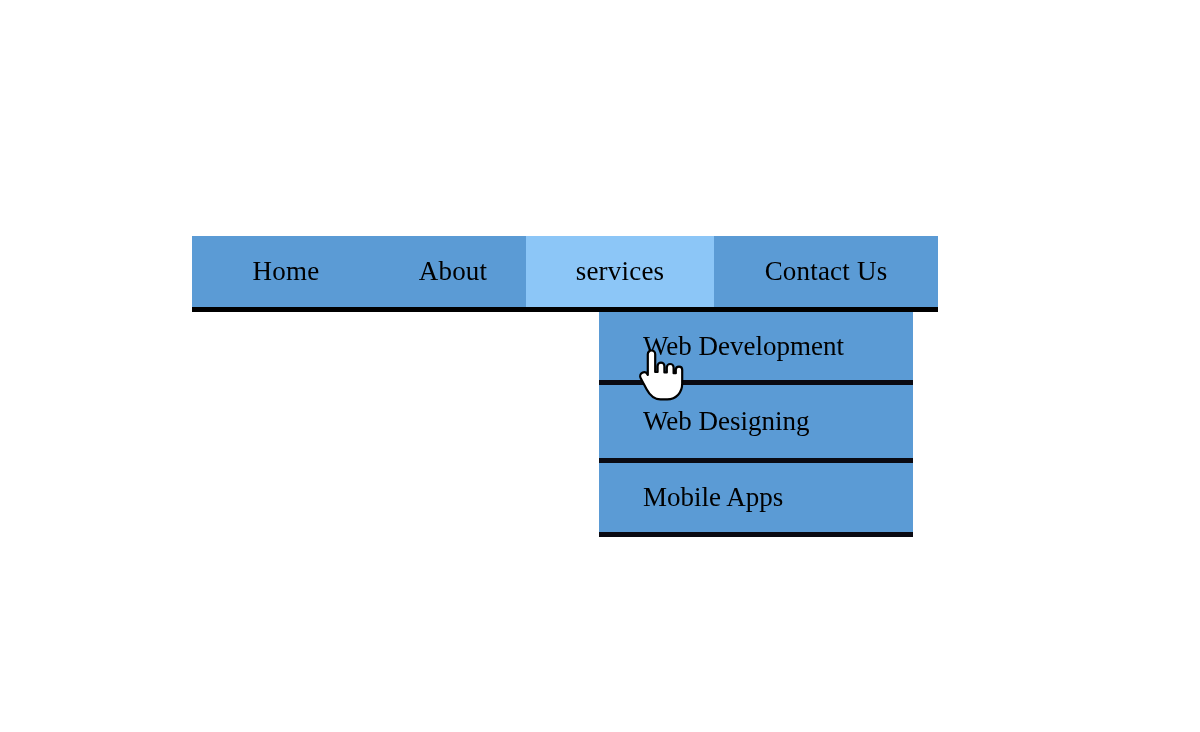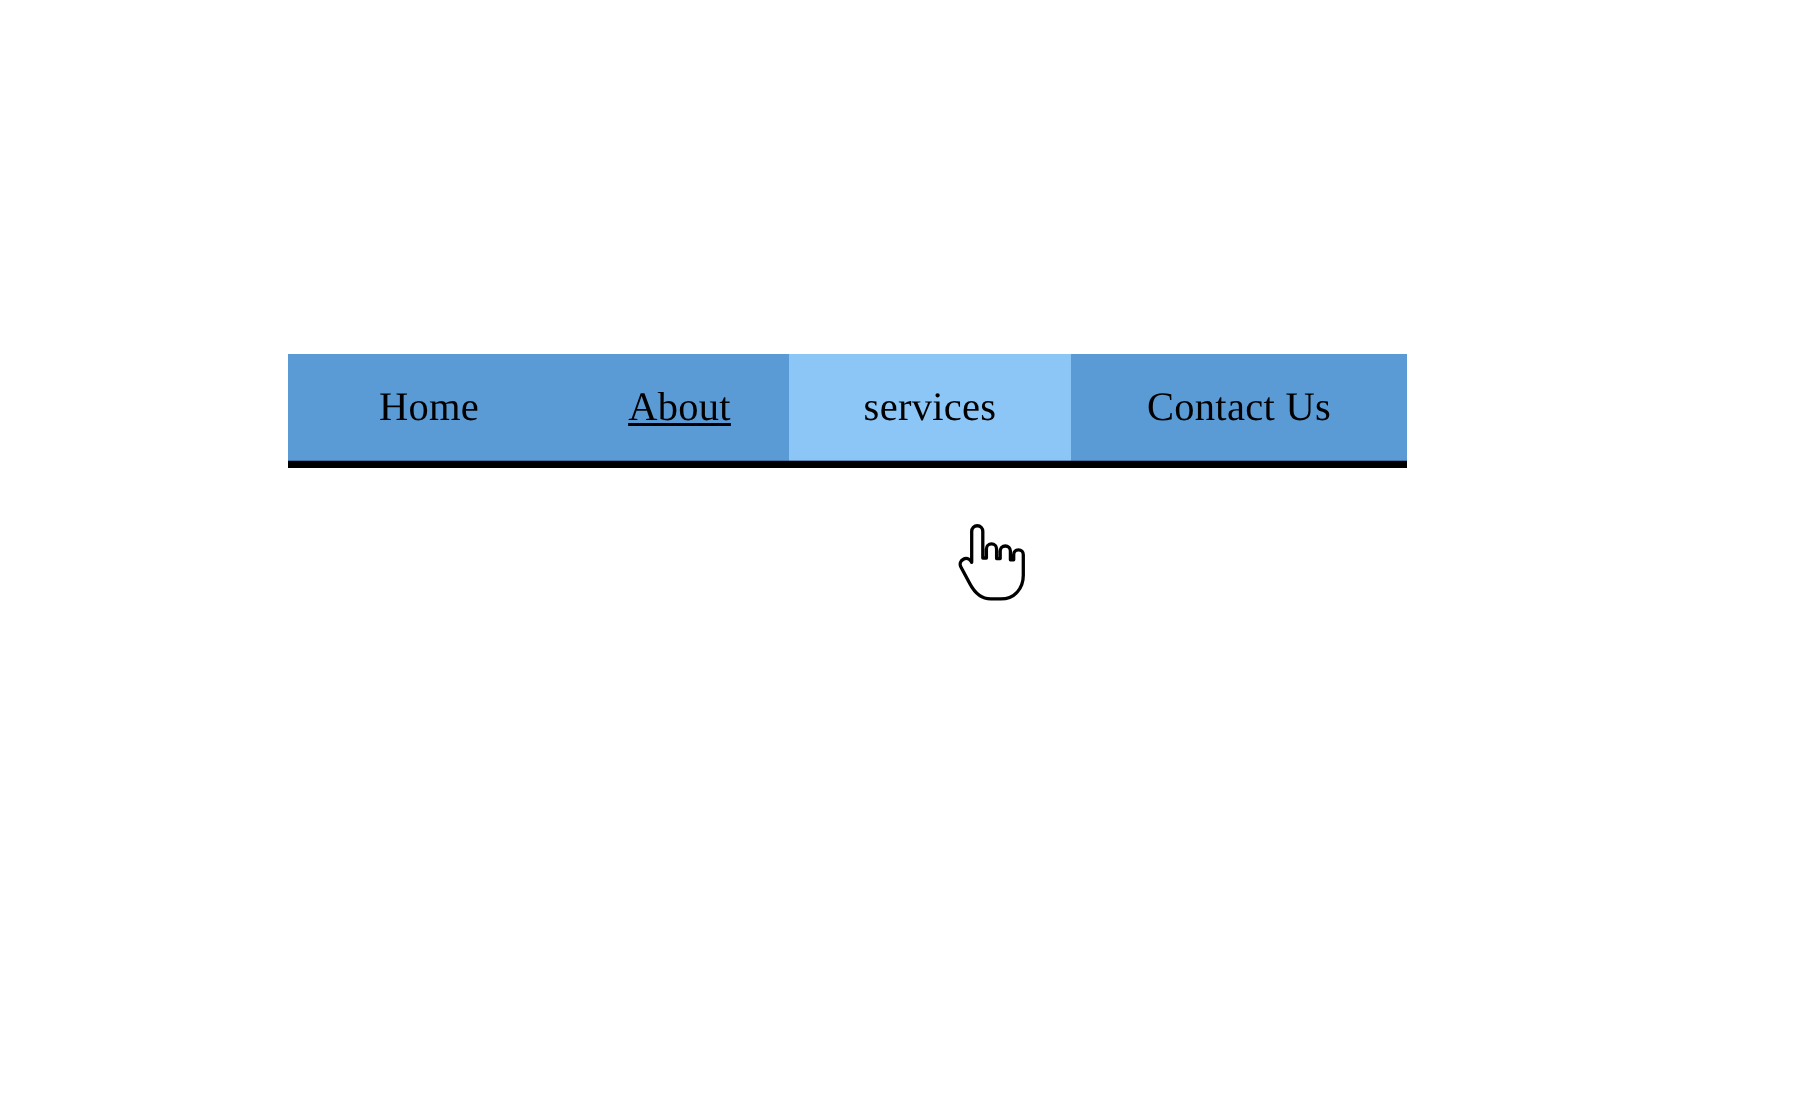--- a/index.html
+++ b/index.html
@@ -43,21 +43,21 @@
     background: #5b9bd5;
     color: #000000;
     font-size: 27px;
     line-height: 1;
     letter-spacing: 0.2px;
     white-space: nowrap;
     user-select: none;
   }
 
   .nav-item.home     { width: 188px; }
-  .nav-item.about    { width: 146px; text-decoration: underline; }
+  .nav-item.about    { width: 146px; }
   .nav-item.services { width: 188px; background: #8cc6f7; justify-content: center; }
   .nav-item.contact  { width: 224px; text-align: right; }
 
   
   .dropdown {
     position: absolute;
     left: 599px;
     top: 312px;
     width: 314px;
     background: #5b9bd5;
@@ -116,20 +116,34 @@
       <span>About</span>
     </div>
     <div class="nav-item services">
       <span>services</span>
     </div>
     <div class="nav-item contact">
       <span>Contact Us</span>
     </div>
   </nav>
 
+  <div class="dropdown">
+    <div class="dropdown-item i1">
+      <span>Web Development</span>
+    </div>
+    <div class="menu-separator"></div>
+    <div class="dropdown-item i2">
+      <span>Web Designing</span>
+    </div>
+    <div class="menu-separator"></div>
+    <div class="dropdown-item i3">
+      <span>Mobile Apps</span>
+    </div>
+    <div class="dropdown-bottom"></div>
+  </div>
 
   <div class="cursor">
     <svg width="46" height="52" viewBox="0 0 46 52" xmlns="http://www.w3.org/2000/svg">
       <path d="M13.5 1.5 C15.6 1.5 17.2 3.2 17.2 5.3 L17.2 23.0
                L19.6 23.0 L19.6 17.0 C19.6 15.1 21.1 13.6 23.0 13.6
                C24.9 13.6 26.4 15.1 26.4 17.0 L26.4 23.4
                L28.8 23.4 L28.8 18.4 C28.8 16.5 30.3 15.0 32.2 15.0
                C34.1 15.0 35.6 16.5 35.6 18.4 L35.6 24.2
                L37.8 24.2 L37.8 20.8 C37.8 19.0 39.2 17.6 41.0 17.6
                C42.8 17.6 44.2 19.0 44.2 20.8 L44.2 34.5

